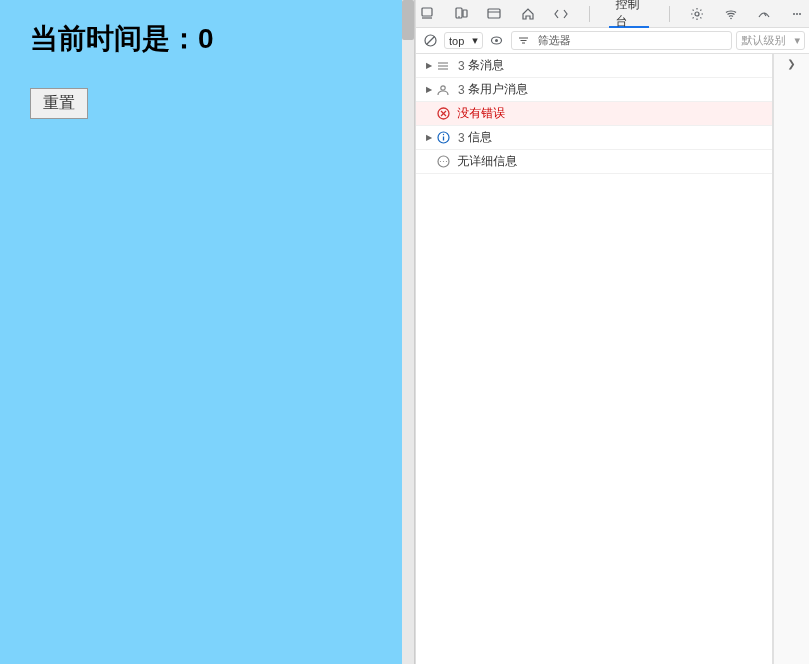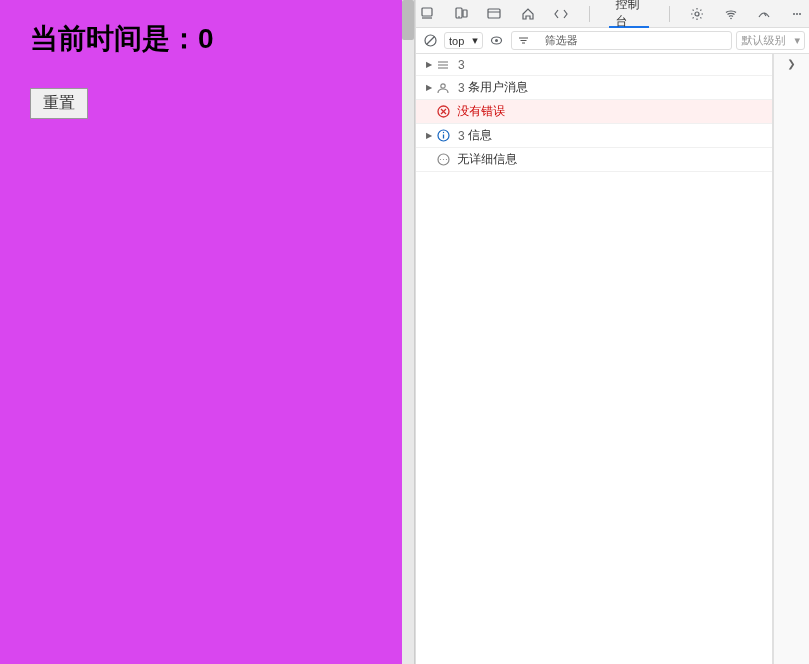--- a/index.html
+++ b/index.html
@@ -10,21 +10,21 @@
       display: flex;
       width: 809px;
       height: 664px;
       overflow: hidden;
     }
 
     
     .main-panel {
       width: 415px;
       height: 100%;
-      background: #d946ef;
+      background: #7dd3fc;
       border-right: 1px solid #ccc;
       position: relative;
       display: flex;
       flex-direction: column;
       align-items: flex-end;
     }
 
     .main-content {
       padding: 20px 30px;
       width: 100%;
@@ -149,21 +149,21 @@
       border-radius: 3px;
       cursor: pointer;
       font-size: 11px;
       color: #333;
       background: #fff;
     }
 
     .filter-box {
       display: flex;
       align-items: center;
-      gap: 16px;
+      gap: 9px;
       padding: 1px 6px;
       border: 1px solid #ddd;
       border-radius: 3px;
       cursor: pointer;
       font-size: 11px;
       color: #555;
       background: #fff;
       flex: 1;
     }
 
@@ -403,20 +403,21 @@
       <div class="console-item">
         <span class="expand-arrow arrow-right"></span>
         <span class="item-icon icon-lines">
           <svg width="12" height="12" viewBox="0 0 12 12" fill="none">
             <line x1="1" y1="3" x2="11" y2="3" stroke="#888" stroke-width="1.2"></line>
             <line x1="1" y1="6" x2="11" y2="6" stroke="#888" stroke-width="1.2"></line>
             <line x1="1" y1="9" x2="11" y2="9" stroke="#888" stroke-width="1.2"></line>
           </svg>
         </span>
         <span class="item-count">3</span>
+        <span class="item-text">&nbsp;条消息</span>
       </div>
 
       <div class="console-item">
         <span class="expand-arrow arrow-right"></span>
         <span class="item-icon icon-user">
           <svg width="12" height="12" viewBox="0 0 12 12" fill="none">
             <circle cx="6" cy="4" r="2.2" stroke="#888" stroke-width="1.2" fill="none"></circle>
             <path d="M1 11c0-2.8 2-4 5-4s5 1.2 5 4" stroke="#888" stroke-width="1.2" fill="none"></path>
           </svg>
         </span>

